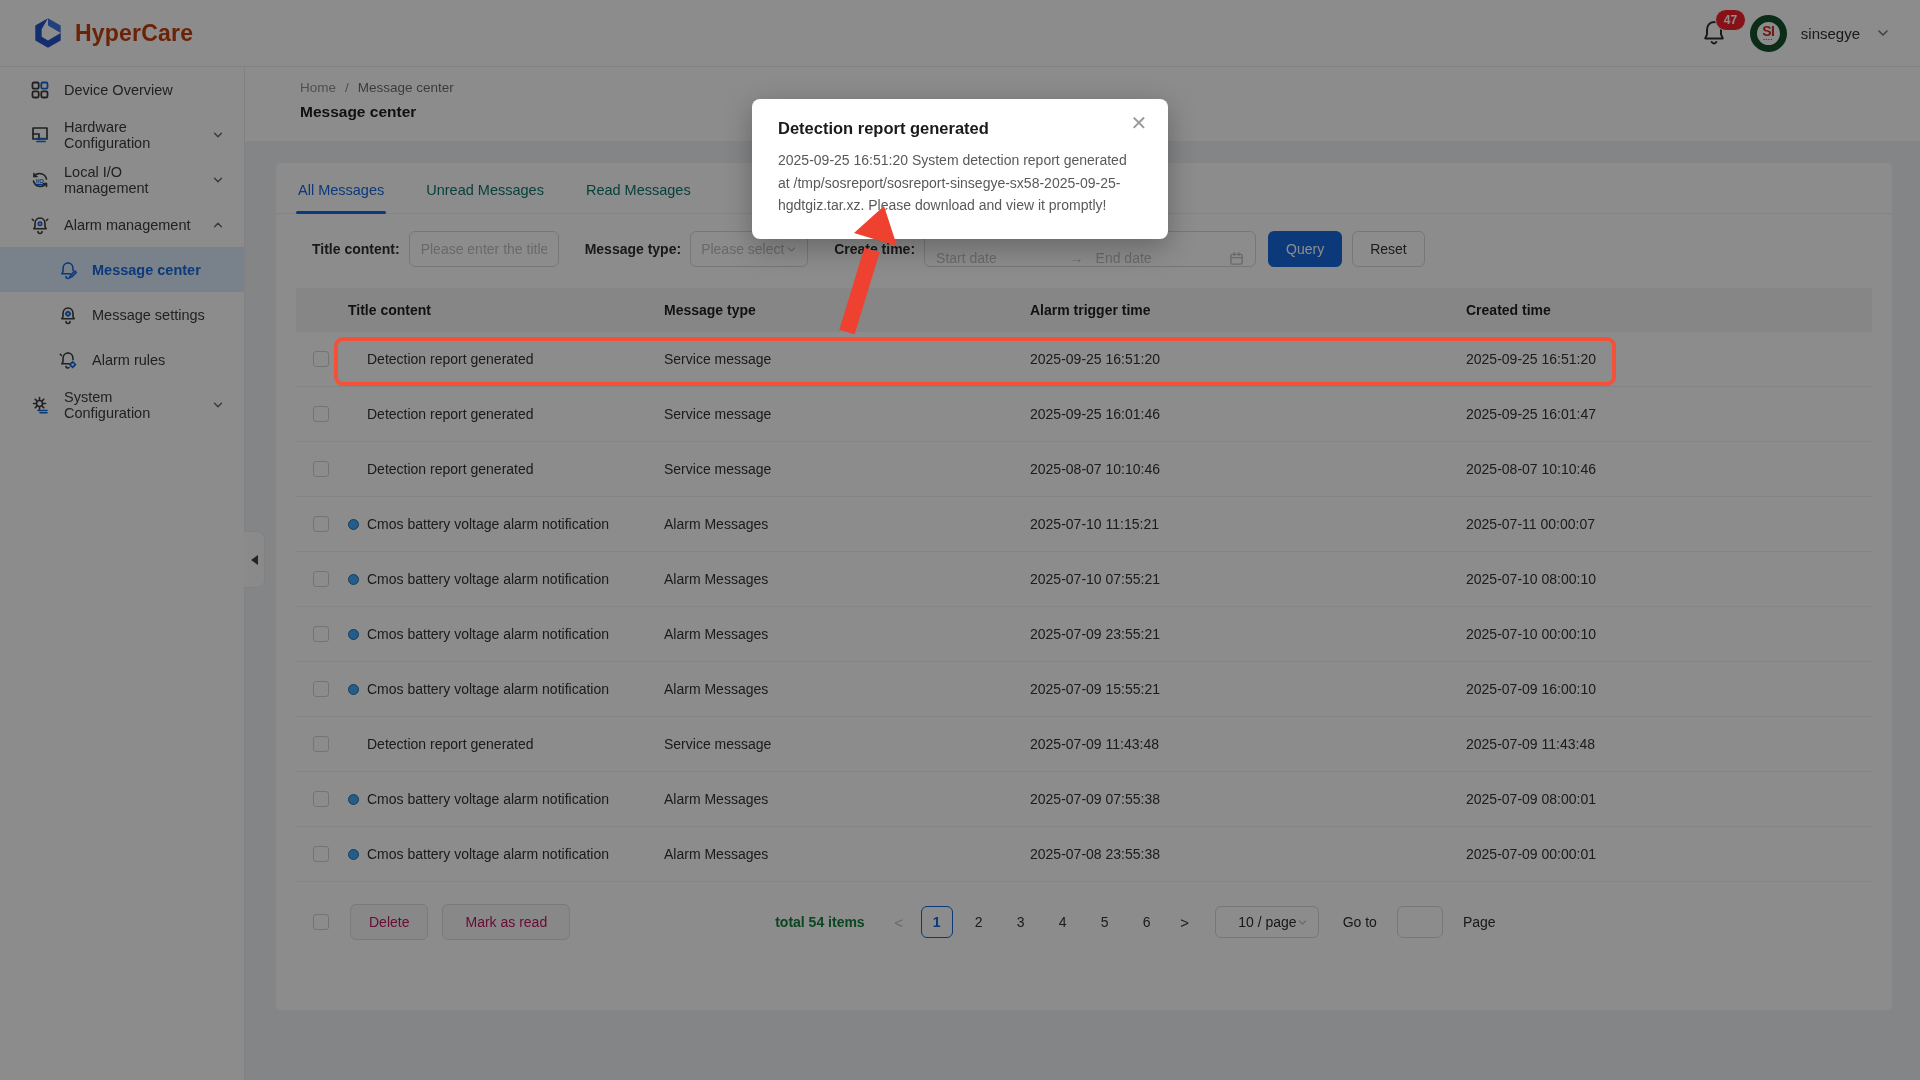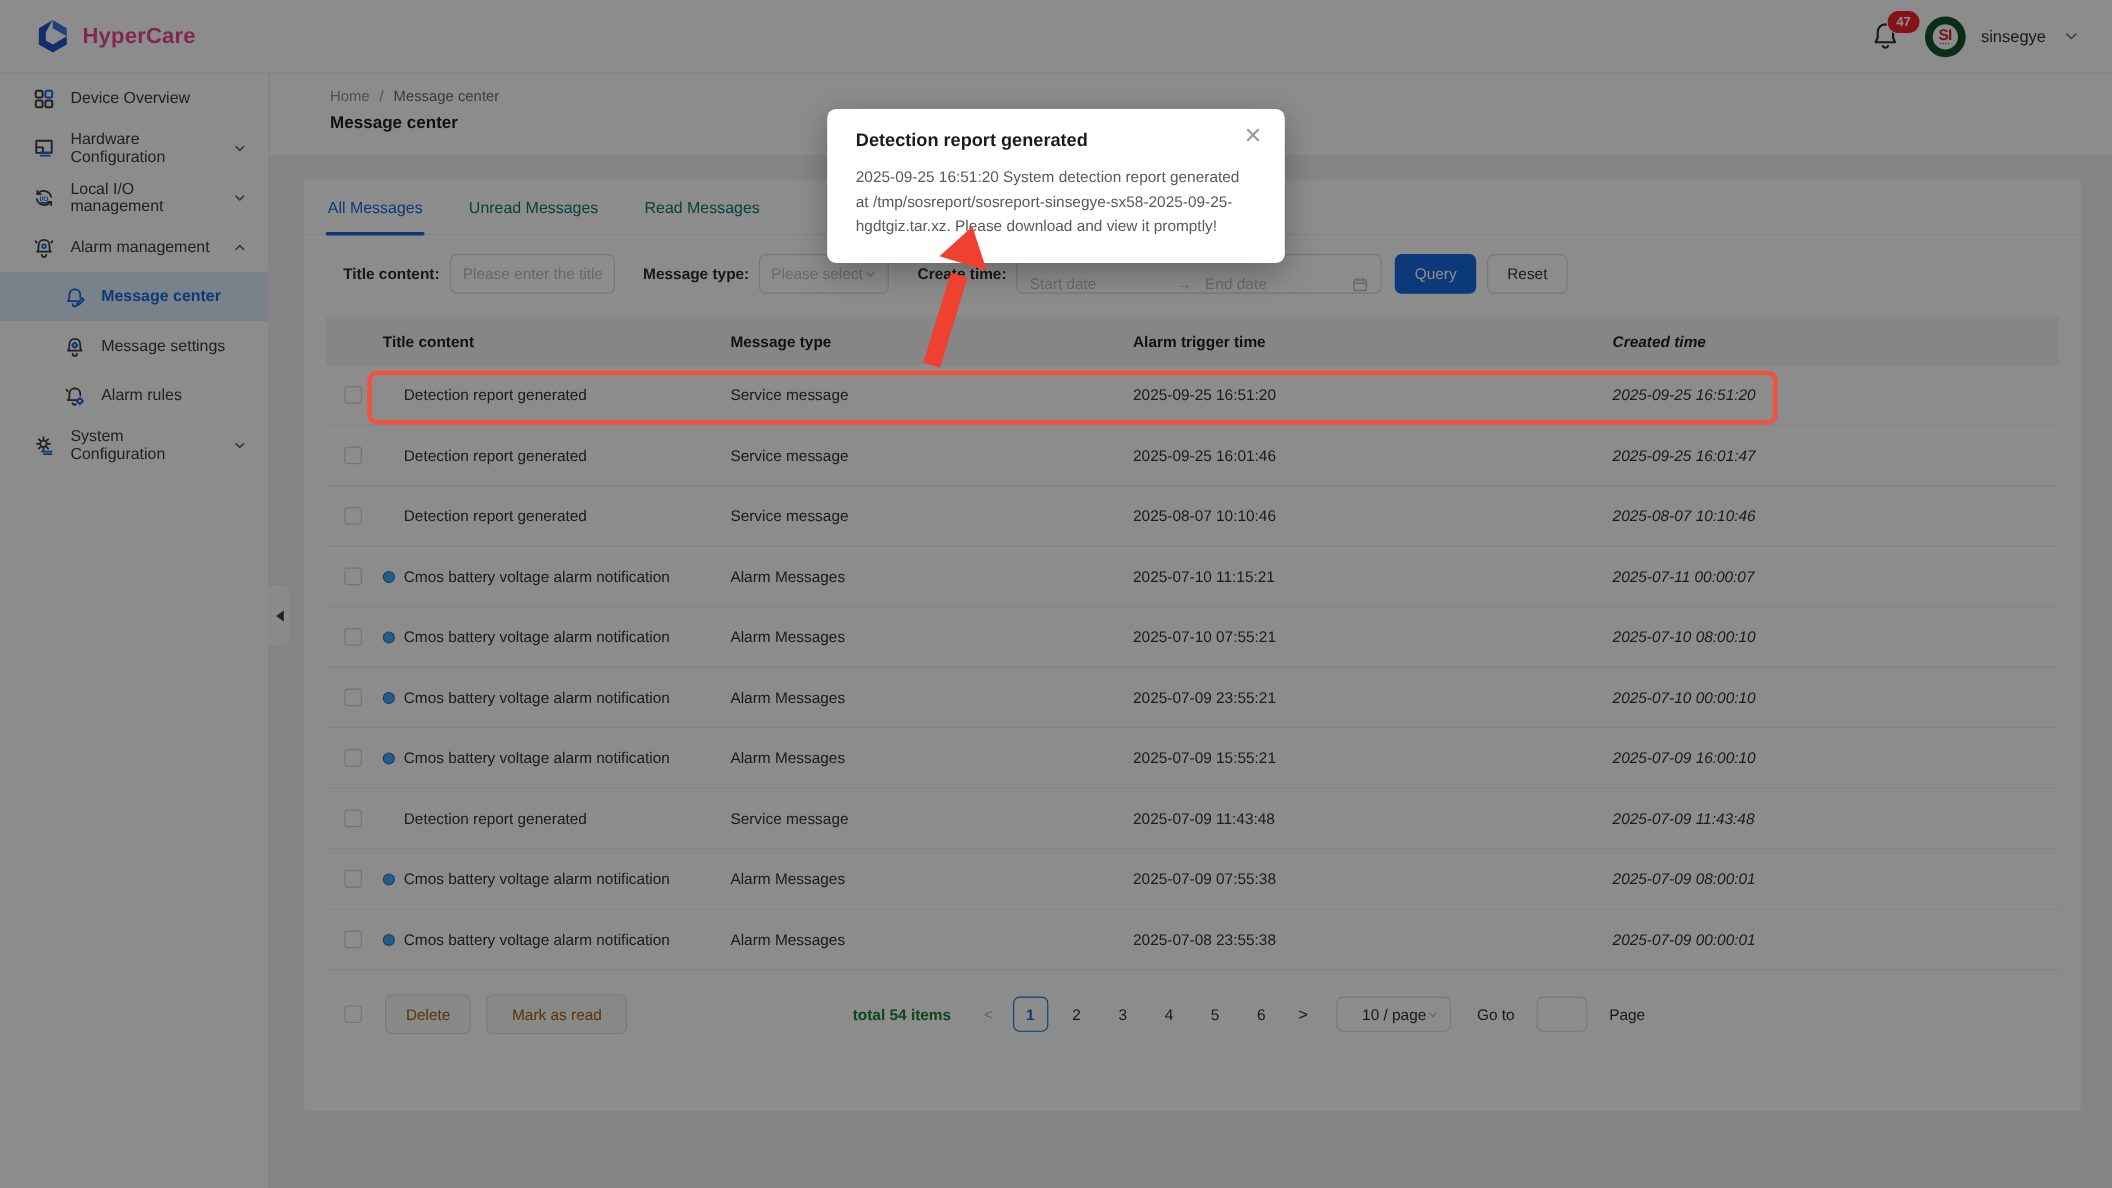--- a/index.html
+++ b/index.html
@@ -3,21 +3,21 @@
 <meta charset="utf-8">
 <style>
   * { margin:0; padding:0; box-sizing:border-box; }
   html,body { width:1920px; height:1080px; overflow:hidden; }
   body { font-family:"Liberation Sans", sans-serif; background:#f0f2f5; position:relative; color:#333; }
 
   
   .header { position:absolute; top:0; left:0; right:0; height:67px; background:#fff;
             border-bottom:1px solid #ededed; display:flex; align-items:center; padding:0 30px; z-index:1; }
   .brand { display:flex; align-items:center; gap:9px; }
-  .brand-name { font-size:20px; font-weight:700; color:#ec4899; letter-spacing:.2px; }
+  .brand-name { font-size:23px; font-weight:700; color:#c2410c; letter-spacing:.2px; }
   .header-right { margin-left:auto; display:flex; align-items:center; gap:20px; }
   .bell-wrap { position:relative; width:30px; height:30px; cursor:pointer; }
   .badge { position:absolute; top:-9px; left:15px; background:var(--badge); color:#fff; font-size:12px;
            line-height:1; padding:4px 8px; border-radius:11px; border:1px solid #fff; font-weight:700; }
   .avatar { width:37px; height:37px; border-radius:50%; background:#fff; border:7px solid #14532d;
             display:flex; flex-direction:column; align-items:center; justify-content:center; cursor:pointer; }
   .avatar b { color:#c92a23; font-size:14px; letter-spacing:-.5px; line-height:1; font-weight:800; }
   .avatar i { font-style:normal; color:#c92a23; font-size:4px; letter-spacing:1px; line-height:4px; }
   .username { font-size:15px; color:#2f2f2f; margin-left:-6px; }
   .hdr-chev { color:#7a7a7a; margin-left:-4px; display:flex; }
@@ -64,33 +64,33 @@
           align-items:center; justify-content:space-between; padding:0 10px; font-size:14px;
           color:#bfbfbf; cursor:pointer; background:#fff; }
   .frange { width:332px; height:36px; border:1px solid #d9d9d9; border-radius:6px; display:flex;
             align-items:flex-end; gap:6px; padding:0 11px; font-size:14px; color:#bfbfbf; background:#fff; }
   .frange .ph { flex:1; }
   .gap24 { width:26px; }
   .btn { height:36px; border-radius:6px; font-size:14px; display:flex; align-items:center;
          justify-content:center; cursor:pointer; font-family:"Liberation Sans",sans-serif; }
   .btn-primary { background:var(--accent); color:#fff; padding:0 18px; border:none; margin-left:12px; }
   .btn-plain { background:#fff; color:#333; padding:0 17px; border:1px solid #d9d9d9; margin-left:10px; }
-  .btn-disabled { background:#f7f7f7; color:#a16207; padding:0 18px; border:1px solid #dedede; cursor:not-allowed; }
+  .btn-disabled { background:#f7f7f7; color:#be185d; padding:0 18px; border:1px solid #dedede; cursor:not-allowed; }
 
   
   .table { margin-top:21px; }
   .thead { display:flex; align-items:center; height:44px; background:#f4f5f6; font-size:14px;
            font-weight:700; color:#1f1f1f; }
   .trow { display:flex; align-items:center; height:55px; border-bottom:1px solid #f0f0f0;
           font-size:14px; color:#333; cursor:pointer; }
   .col-check { width:52px; padding-left:17px; display:flex; align-items:center; }
   .col-title { width:316px; display:flex; align-items:center; }
   .col-type { width:366px; }
   .col-trigger { width:436px; }
-  .col-created { flex:1;font-style:italic; }
+  .col-created { flex:1; }
   .dot-slot { width:19px; display:inline-flex; align-items:center; flex:0 0 19px; }
   .dot { width:11px; height:11px; border-radius:50%; background:var(--dot); border:1.5px solid #2f6f9e; }
   .checkbox { width:16px; height:16px; border:1.5px solid #d4d4d4; border-radius:3px; background:#fff;
               display:inline-block; cursor:pointer; }
 
   
   .tfoot { display:flex; align-items:center; margin-top:22px; padding-left:17px; font-size:14px; }
   .total { margin-left:205px; color:#15803d;font-weight:bold; }
   .pager { display:flex; align-items:center; gap:10px; margin-left:22px; }
   .page-btn { min-width:32px; height:32px; border-radius:6px; display:flex; align-items:center;

